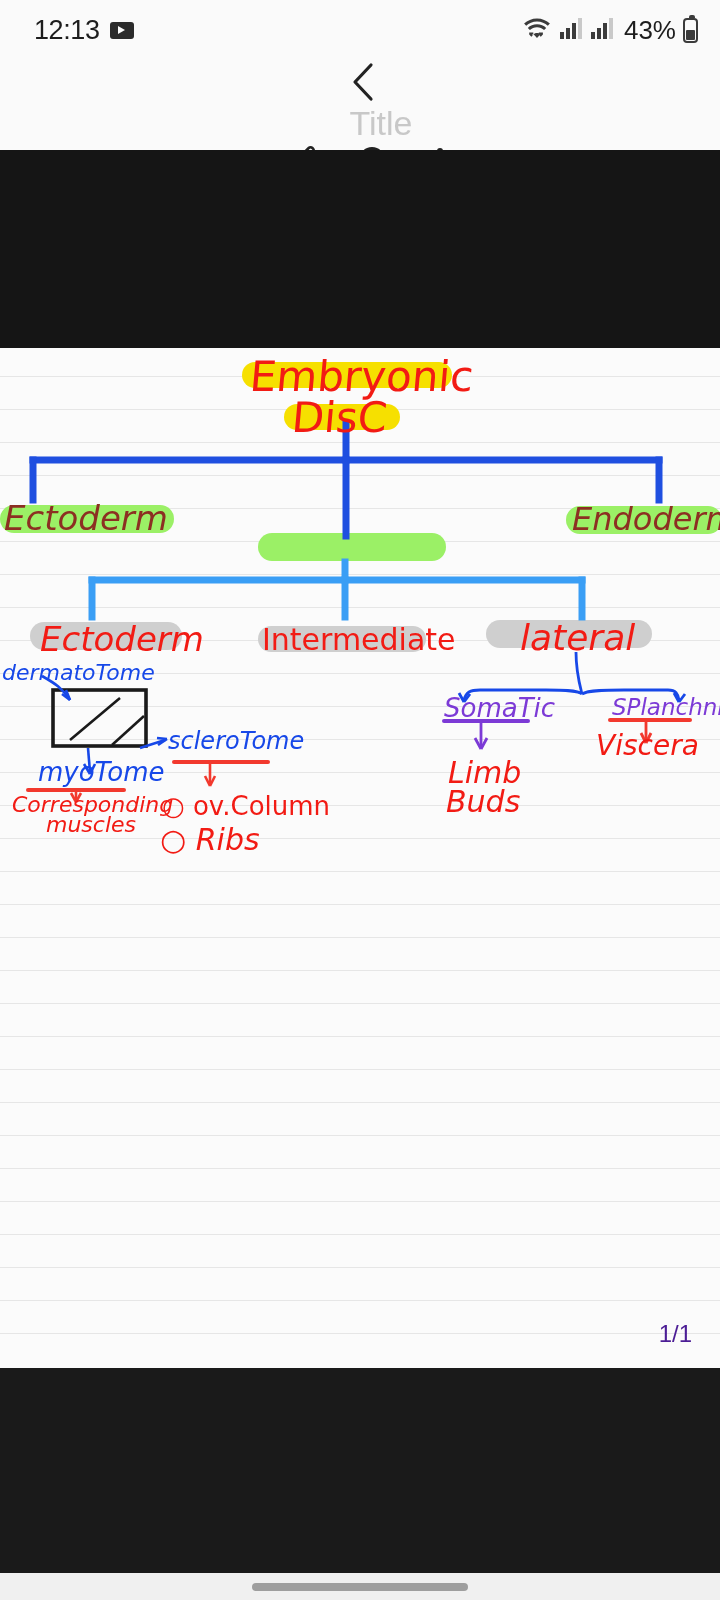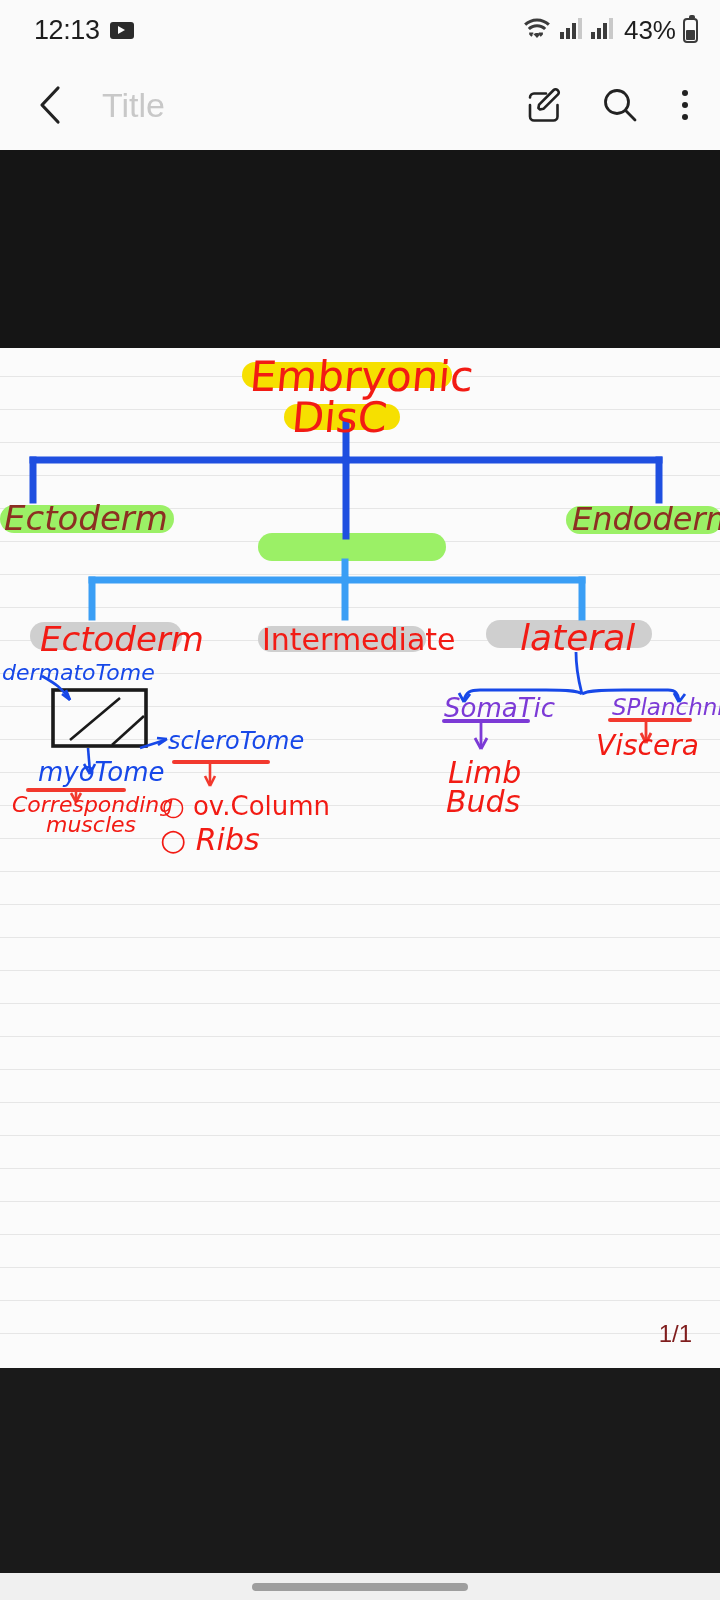--- a/index.html
+++ b/index.html
@@ -43,20 +43,21 @@
   .batt-fill {
     position: absolute; left: 1px; right: 1px; bottom: 1px; height: 44%;
     background: #3b3b3b; border-radius: 1px;
   }
 
   
   .toolbar {
     position: absolute; top: 60px; left: 0; width: 720px; height: 90px;
     background: #fafafa; display: flex; align-items: center;
     padding: 0 26px 0 34px;
+    flex-direction: column;
   }
   .tb-title {
     font-size: 34px; color: #c8c8c8; margin-left: 34px; flex: 1;
     font-weight: 400;
   }
   .tb-actions { display: flex; align-items: center; gap: 36px; }
   .tb-icon { display: flex; align-items: center; justify-content: center; cursor: pointer; }
 
   
   .letterbox-top {
@@ -81,21 +82,21 @@
   .ruled {
     position: absolute; inset: 0;
     background-image: repeating-linear-gradient(
       to bottom,
       transparent 0px, transparent 32px,
       #e6e6e6 32px, #e6e6e6 33px);
     background-position: 0 -4px;
   }
   .page-num {
     position: absolute; right: 28px; bottom: 20px;
-    font-size: 24px; color: #7f1d1d;
+    font-size: 24px; color: #4c1d95;
   }
 
   
   .diagram { position: absolute; inset: 0; }
   .hand { position: absolute; white-space: nowrap; font-family: "DejaVu Sans", sans-serif; }
 
   .hl {
     position: absolute; border-radius: 22px; z-index: 1;
   }
   .hl-yellow { background: #f6e000; }

